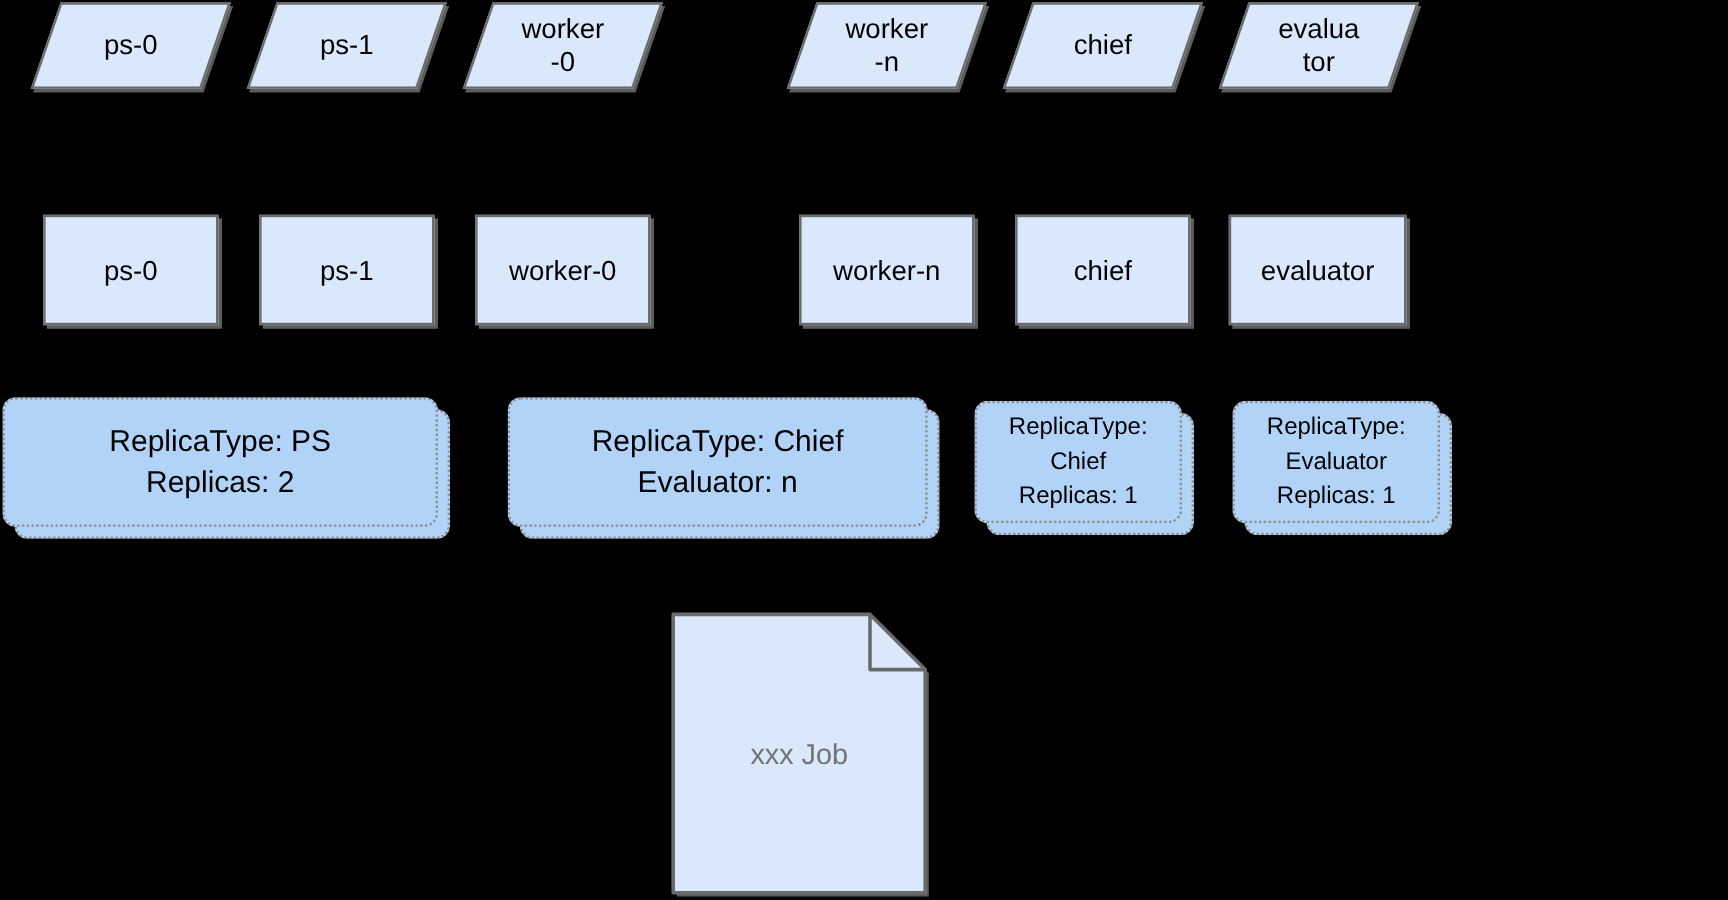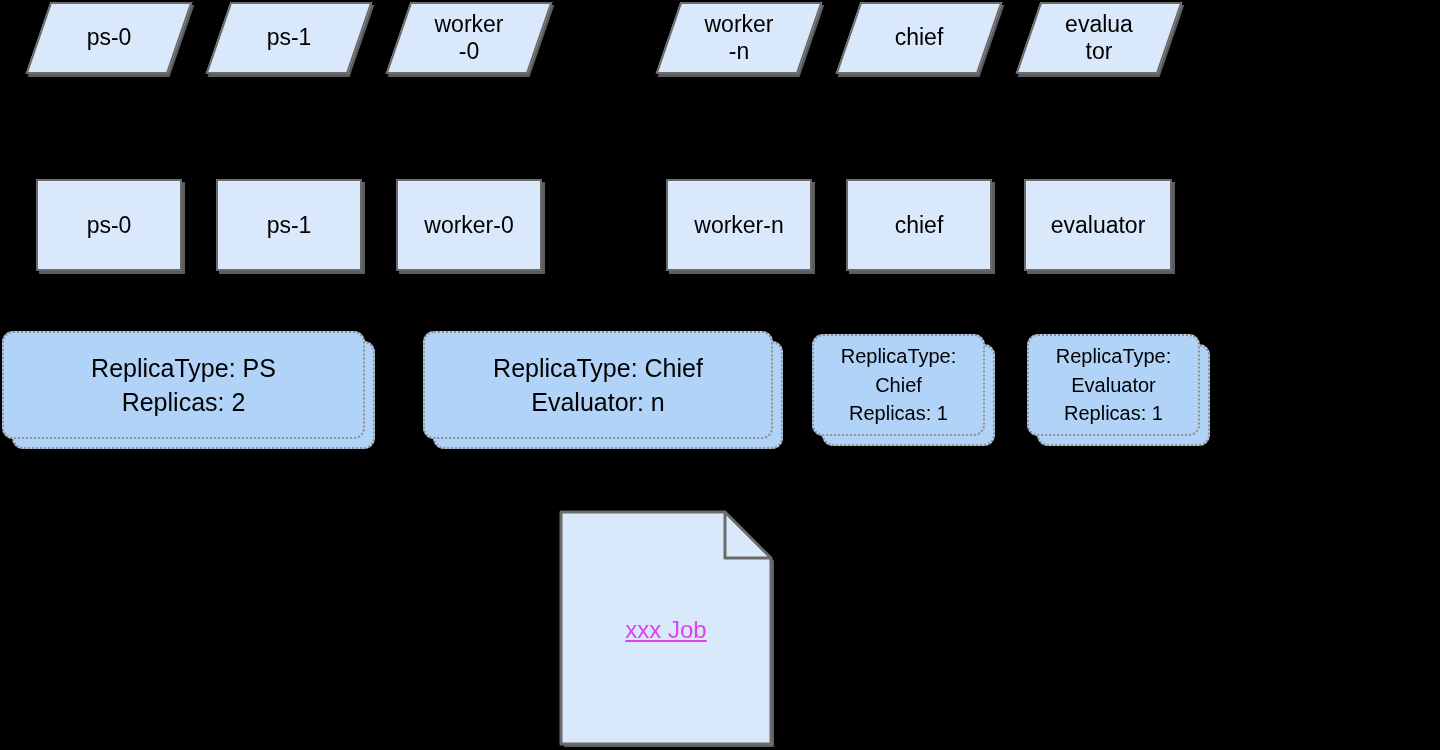--- a/index.html
+++ b/index.html
@@ -123,23 +123,22 @@
   .stack-sm .ln { font-size: 20px; line-height: 1.42; }
 
   
   .doc-wrap { position: absolute; }
   .doc-wrap svg { display: block; overflow: visible; }
   .doc-label {
     position: absolute;
     top: 0; left: 0;
     width: 100%;
     text-align: center;
-    color: #d946ef;
+    color: #737373;
     font-size: 24px;
-    text-decoration: underline;
   }
 </style>
 </head>
 <body>
 
 <div id="canvas">
 
   <div class="para-wrap" style="left:38px;top:2px;width:142px;height:72px;">
     <div class="para-shadow"></div>
     <div class="para-body"></div>

